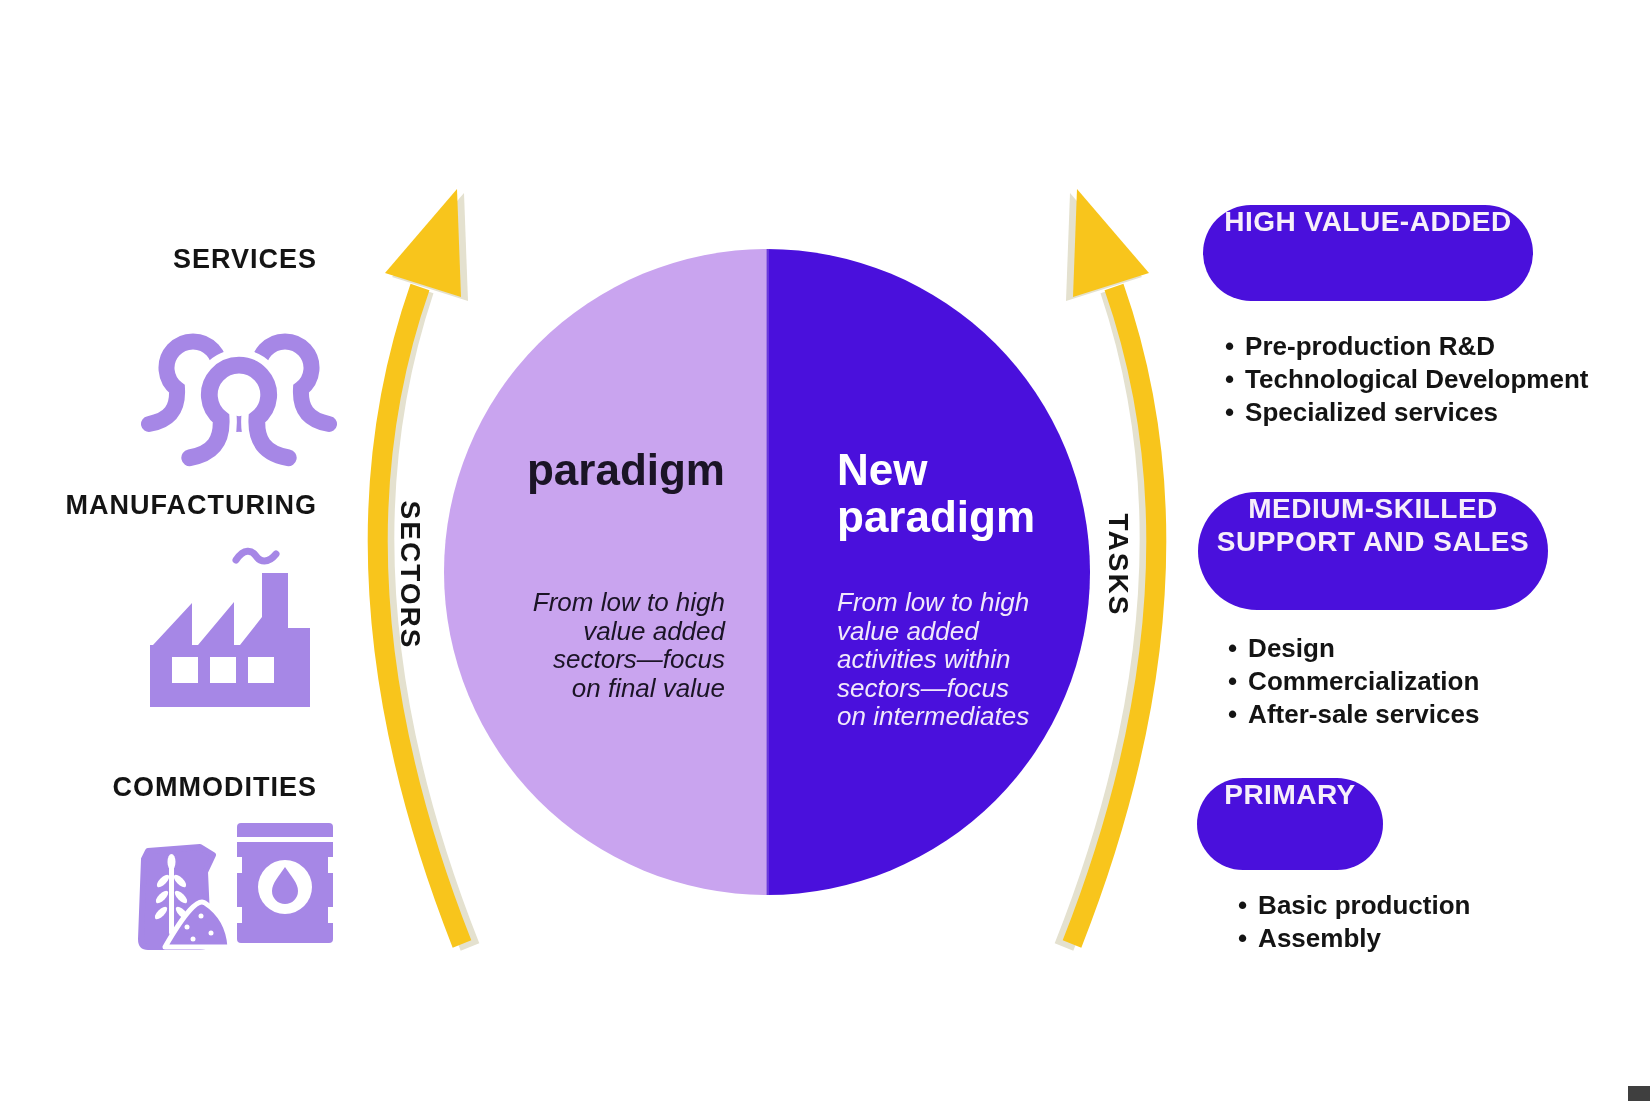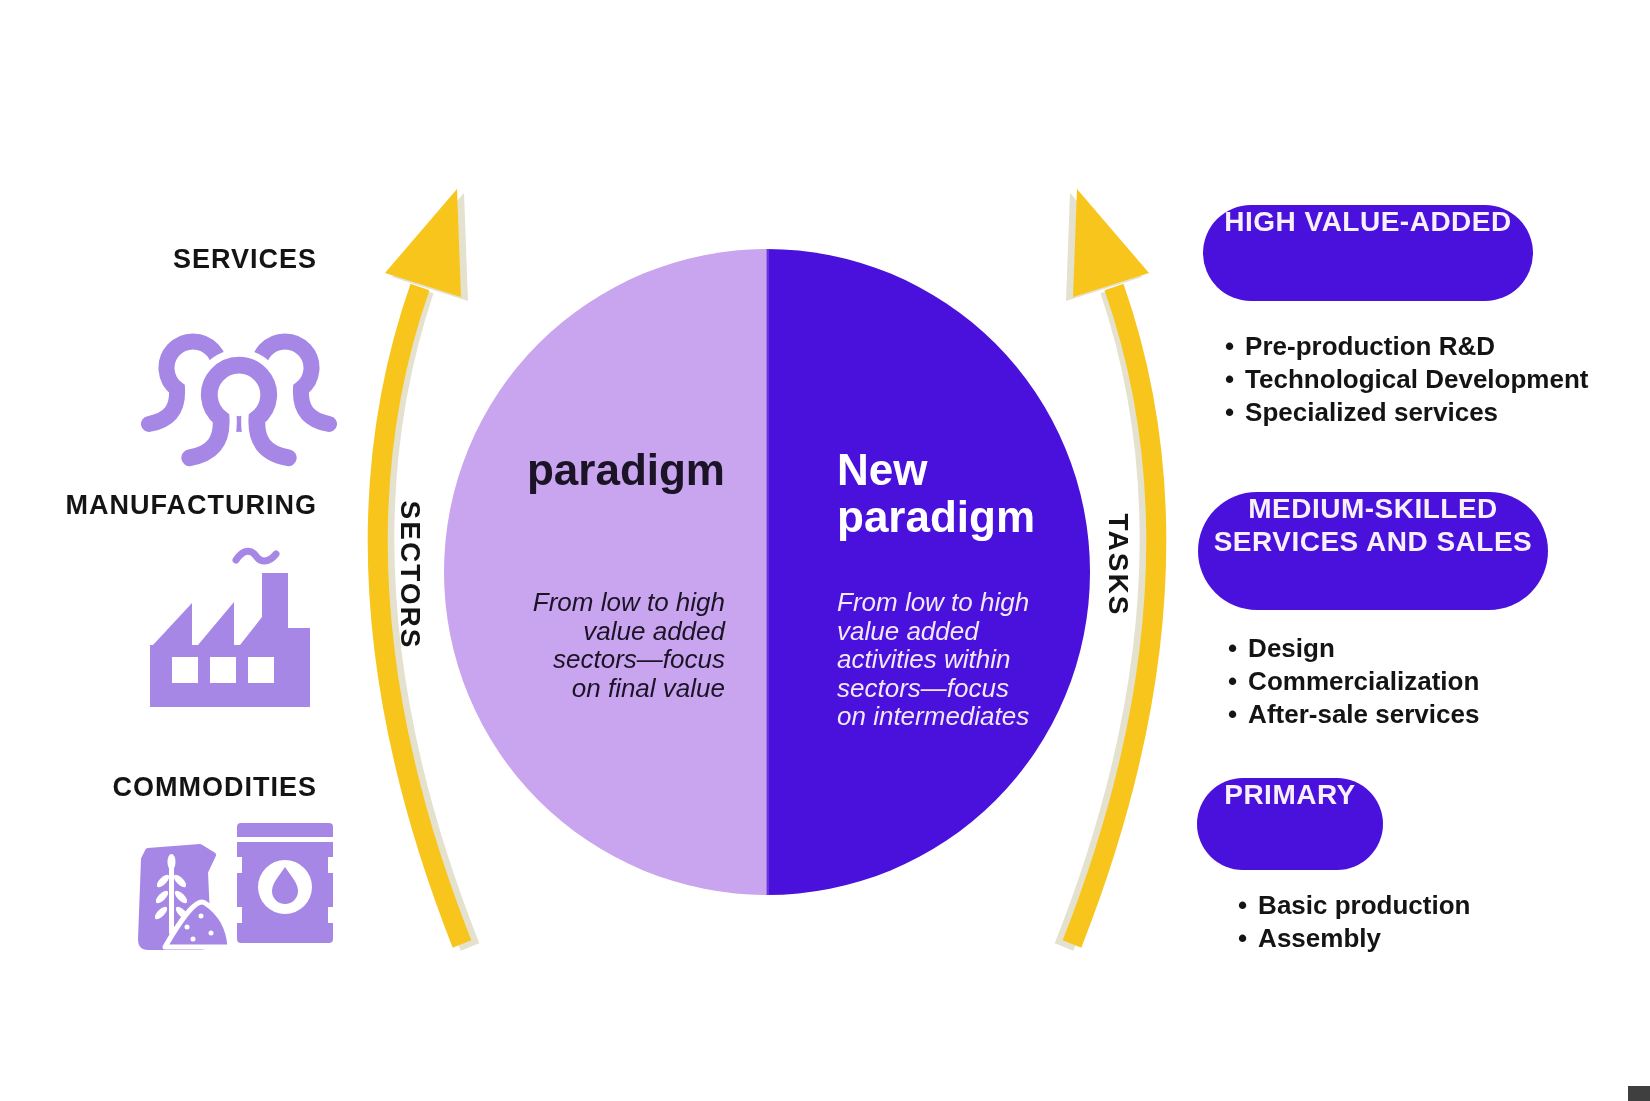--- a/index.html
+++ b/index.html
@@ -191,21 +191,21 @@
       <span>Technological Development</span>
     </div>
     <div class="bullet-row">
       <span class="bullet-dot">•</span>
       <span>Specialized services</span>
     </div>
   </div>
 
   <div class="pill pill-2">
     <div>MEDIUM-SKILLED</div>
-    <div>SERVICES AND SALES</div>
+    <div>SUPPORT AND SALES</div>
   </div>
   <div class="bullets bullets-2">
     <div class="bullet-row">
       <span class="bullet-dot">•</span>
       <span>Design</span>
     </div>
     <div class="bullet-row">
       <span class="bullet-dot">•</span>
       <span>Commercialization</span>
     </div>

